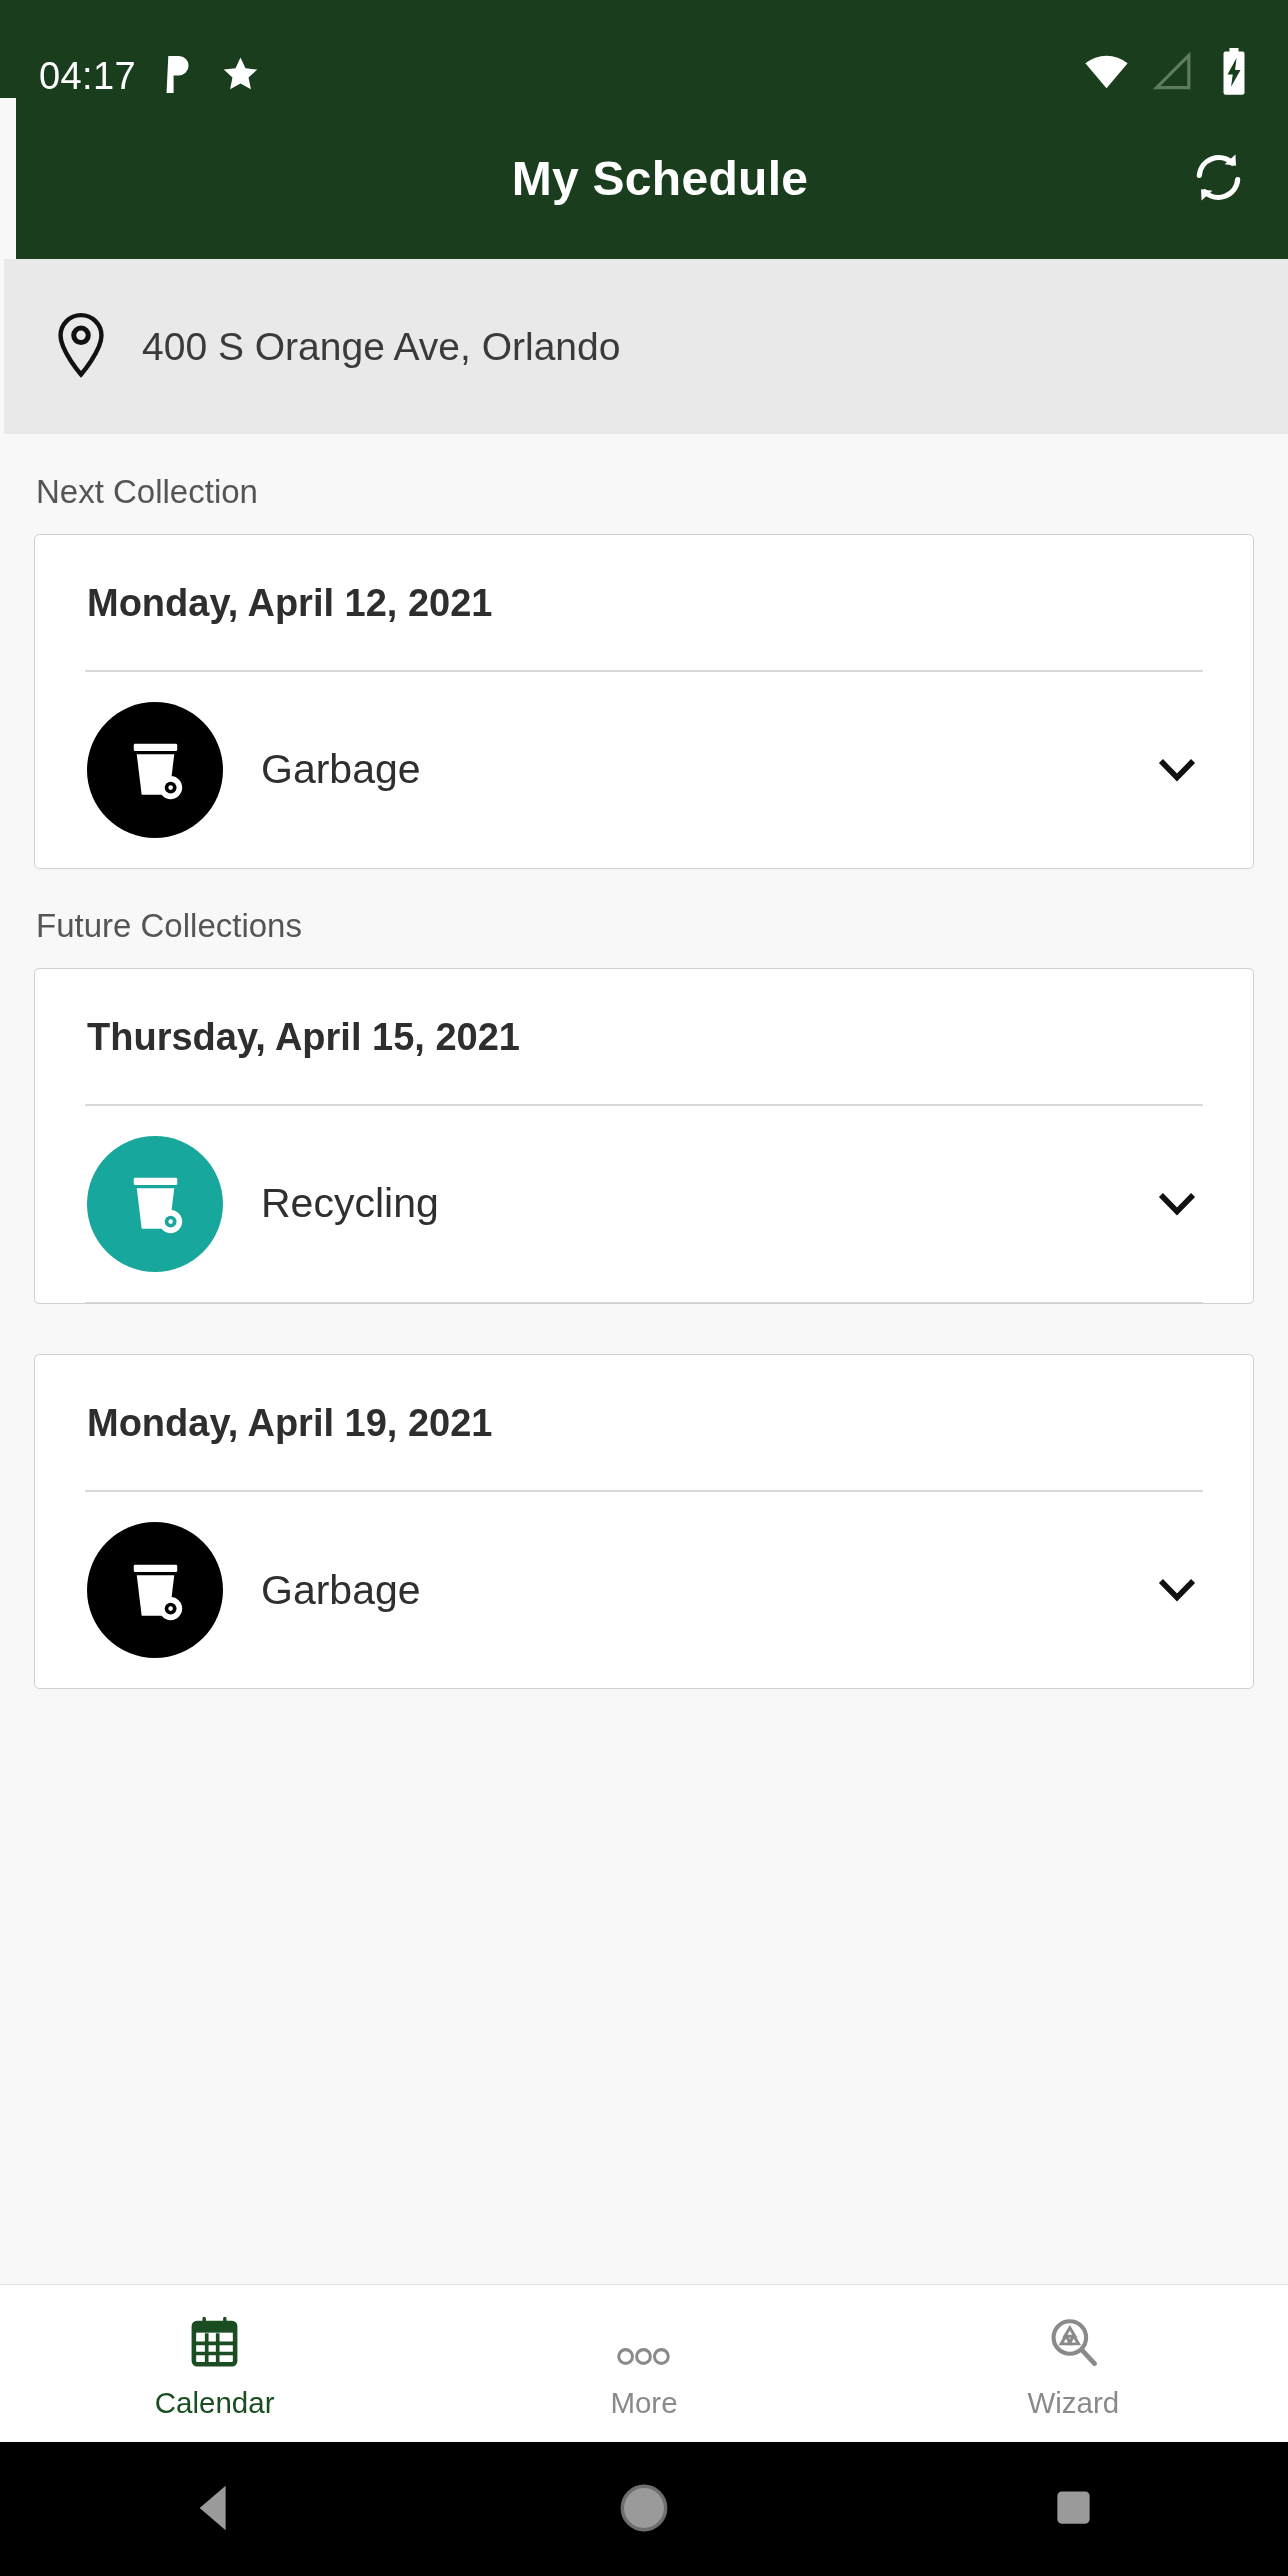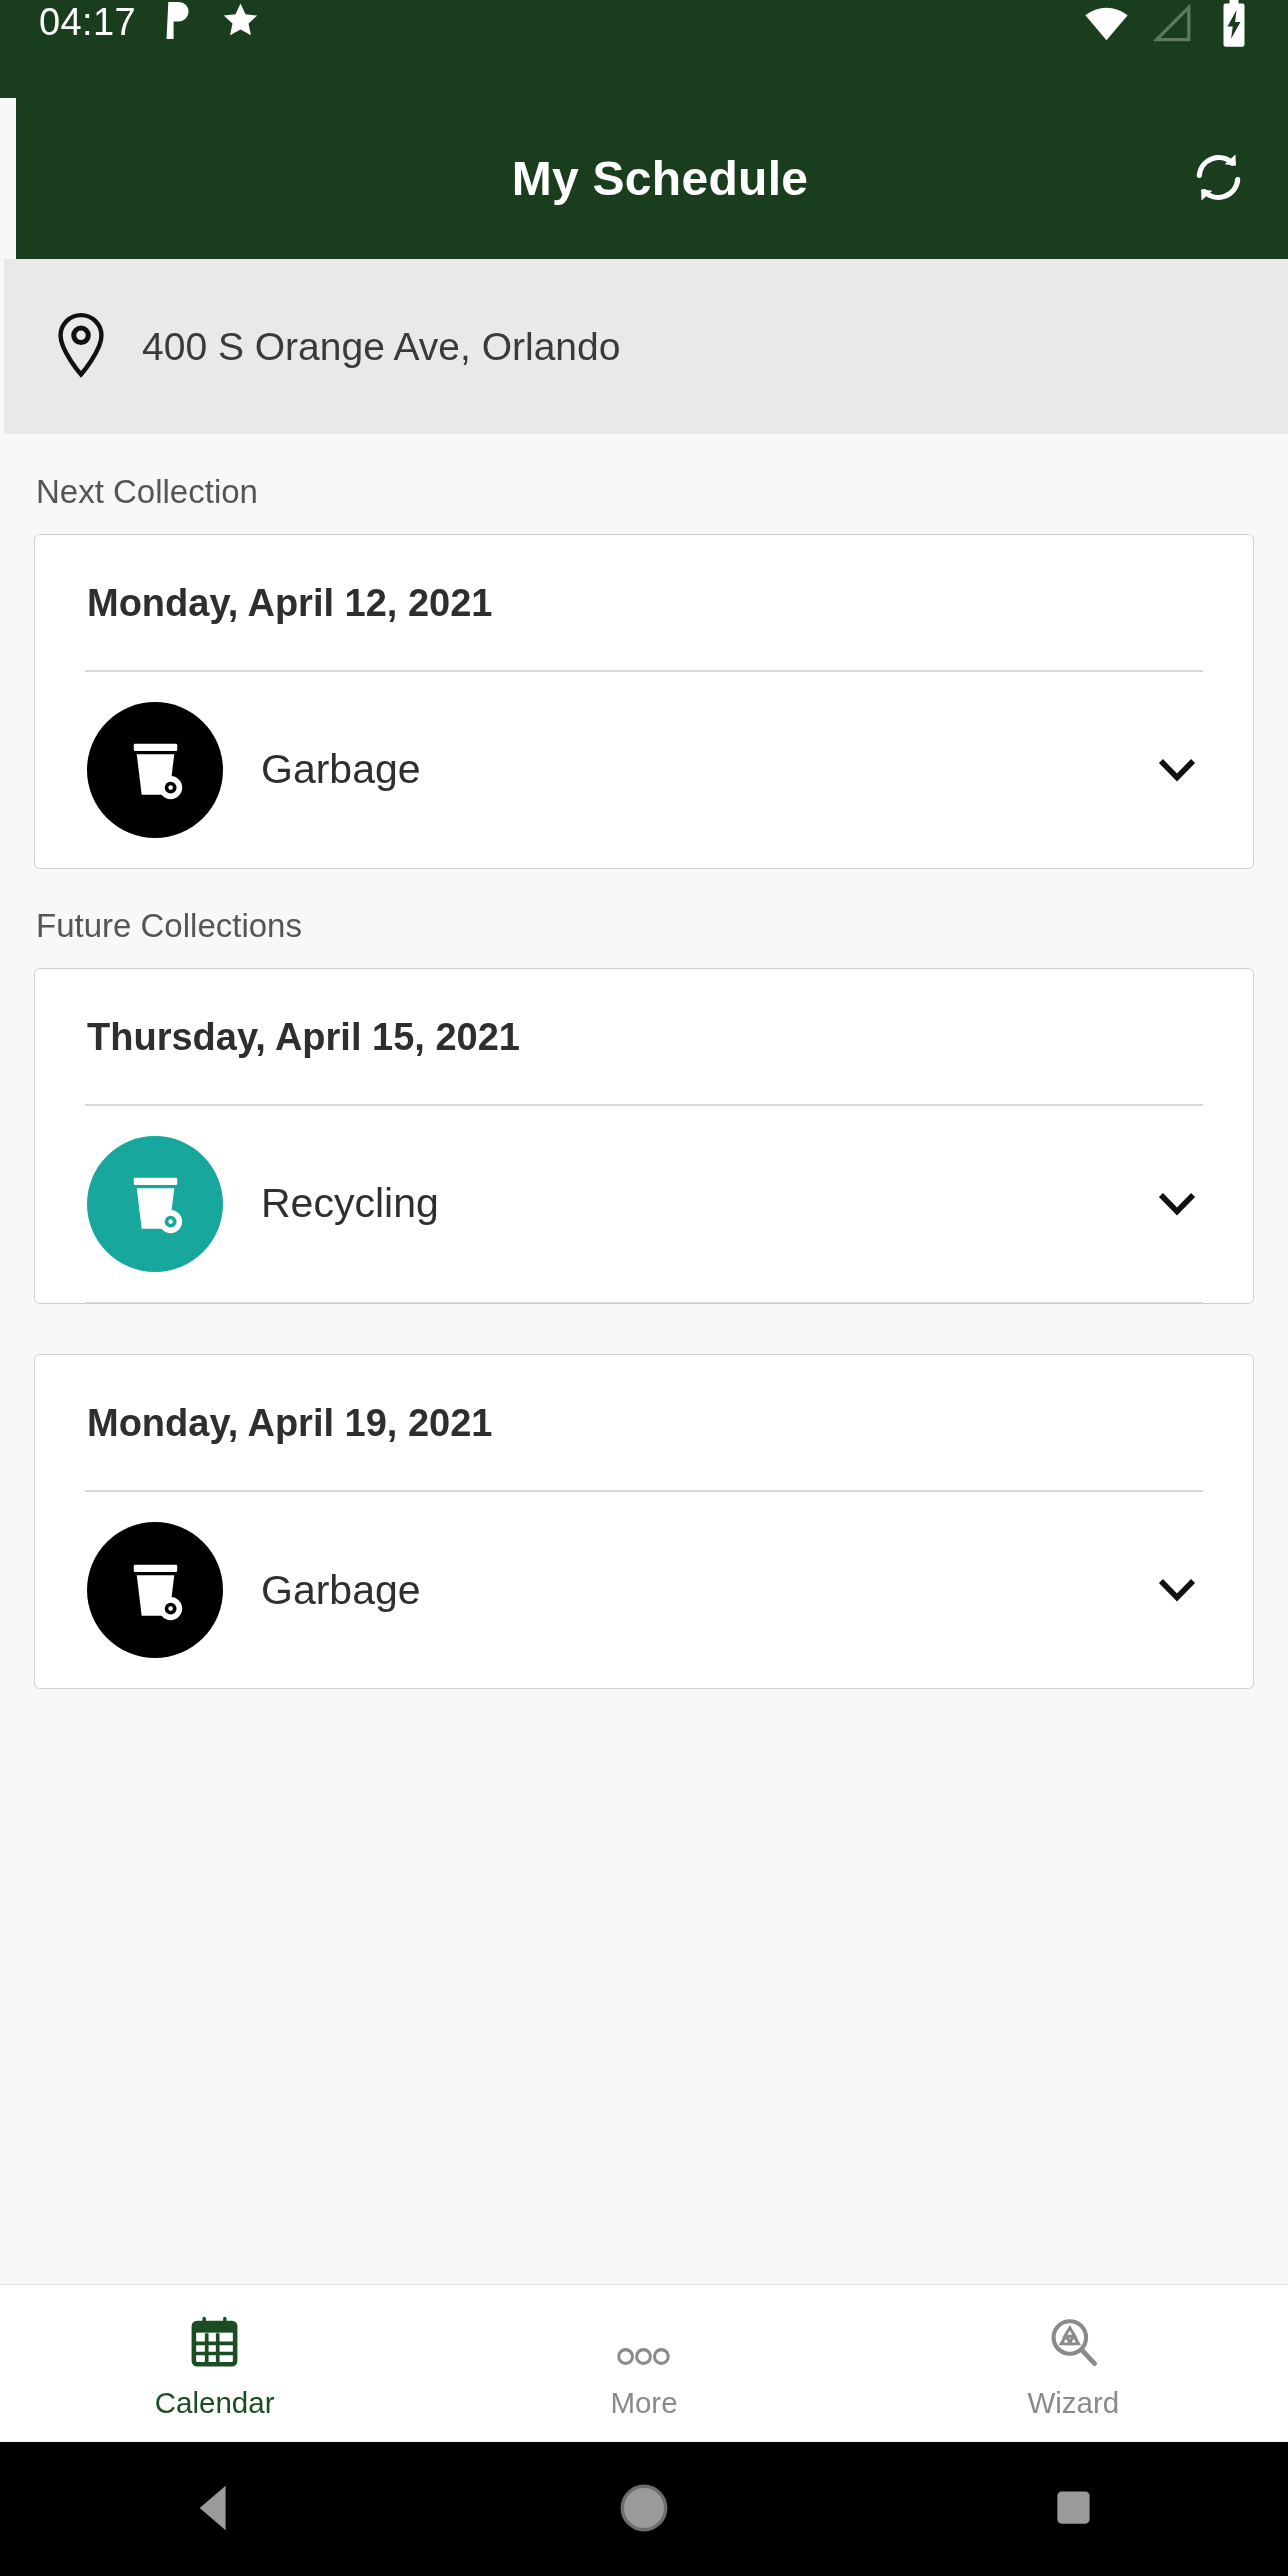--- a/index.html
+++ b/index.html
@@ -8,21 +8,21 @@
     background:#ffffff;
     font-family:"Liberation Sans", sans-serif;
     overflow:hidden;
   }
   #screen { position:relative; width:1288px; height:2576px; background:#F8F8F8; }
 
   
   .statusbar {
     position:absolute; top:0; left:0; width:1288px; height:98px;
     background:#1A3D1E; color:#ffffff;
-    display:flex; align-items:flex-start; padding:0 39px;
+    display:flex; align-items:flex-end; padding:0 39px;
   }
   .sb-left { display:flex; align-items:center; gap:27px; }
   .sb-clock { font-size:38px; font-weight:400; letter-spacing:0.4px; }
   .sb-right { margin-left:auto; display:flex; align-items:center; gap:23px; }
 
   
   .appbar {
     position:absolute; top:98px; left:16px; width:1288px; height:161px;
     background:#1A3D1E;
     display:flex; align-items:center; justify-content:center;

